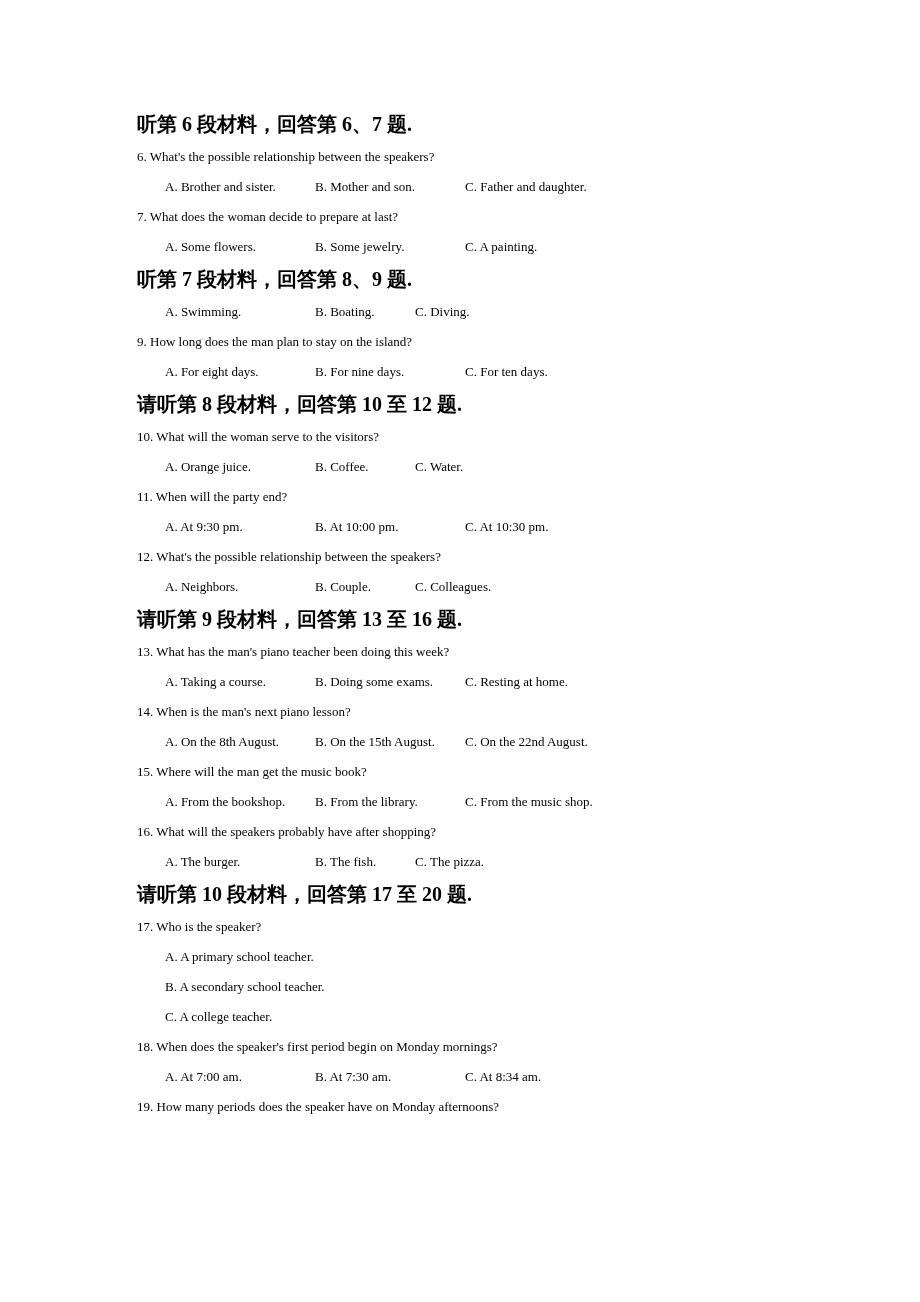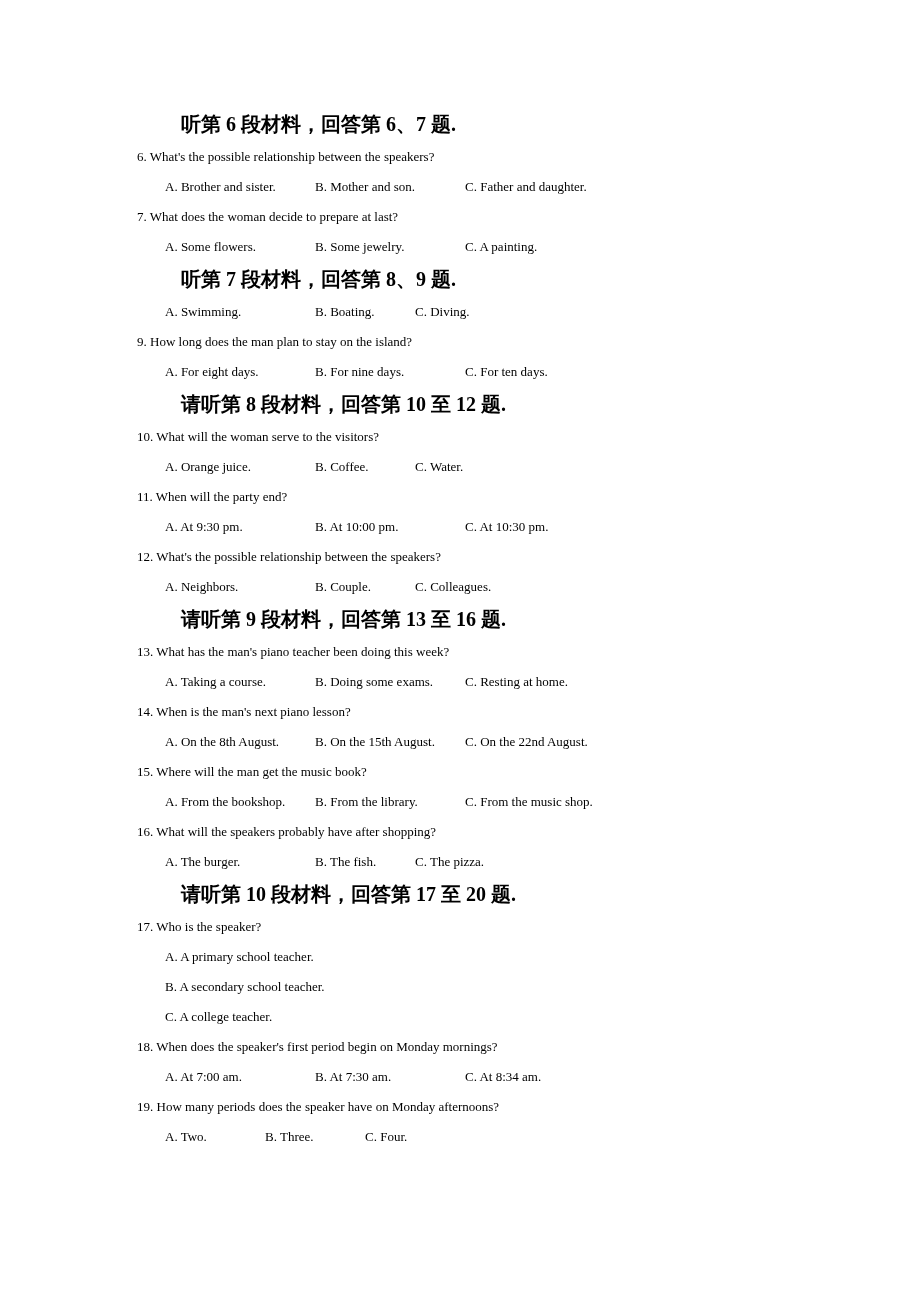--- a/index.html
+++ b/index.html
@@ -17,21 +17,20 @@
     padding: 107px 40px 0 137px;
     color: #000000;
     font-family: "Liberation Serif", "DejaVu Serif", serif;
   }
   .section-header {
     font-size: 20px;
     font-weight: 700;
     height: 35px;
     line-height: 35px;
     white-space: pre;
-    margin-left: 44px;
   }
   .text-line {
     font-size: 13px;
     font-weight: 400;
     height: 30px;
     line-height: 30px;
     white-space: pre;
     tab-size: 50px;
     -moz-tab-size: 50px;
   }
@@ -67,14 +66,13 @@
     <div class="text-line">16. What will the speakers probably have after shopping?</div>
     <div class="text-line"><span class="option-item">A. The burger.</span>	<span class="option-item">B. The fish.</span>	<span class="option-item">C. The pizza.</span></div>
     <div class="section-header">请听第 10 段材料，回答第 17 至 20 题.</div>
     <div class="text-line">17. Who is the speaker?</div>
     <div class="text-line"><span class="option-item">A. A primary school teacher.</span></div>
     <div class="text-line"><span class="option-item">B. A secondary school teacher.</span></div>
     <div class="text-line"><span class="option-item">C. A college teacher.</span></div>
     <div class="text-line">18. When does the speaker's first period begin on Monday mornings?</div>
     <div class="text-line"><span class="option-item">A. At 7:00 am.</span>	<span class="option-item">B. At 7:30 am.</span>	<span class="option-item">C. At 8:34 am.</span></div>
     <div class="text-line">19. How many periods does the speaker have on Monday afternoons?</div>
-    <div class="text-line"><span class="option-item">A. Two.</span>	<span class="option-item">B. Three.</span>	<span class="option-item">C. Four.</span></div>
   </main>
 
 </body></html>

